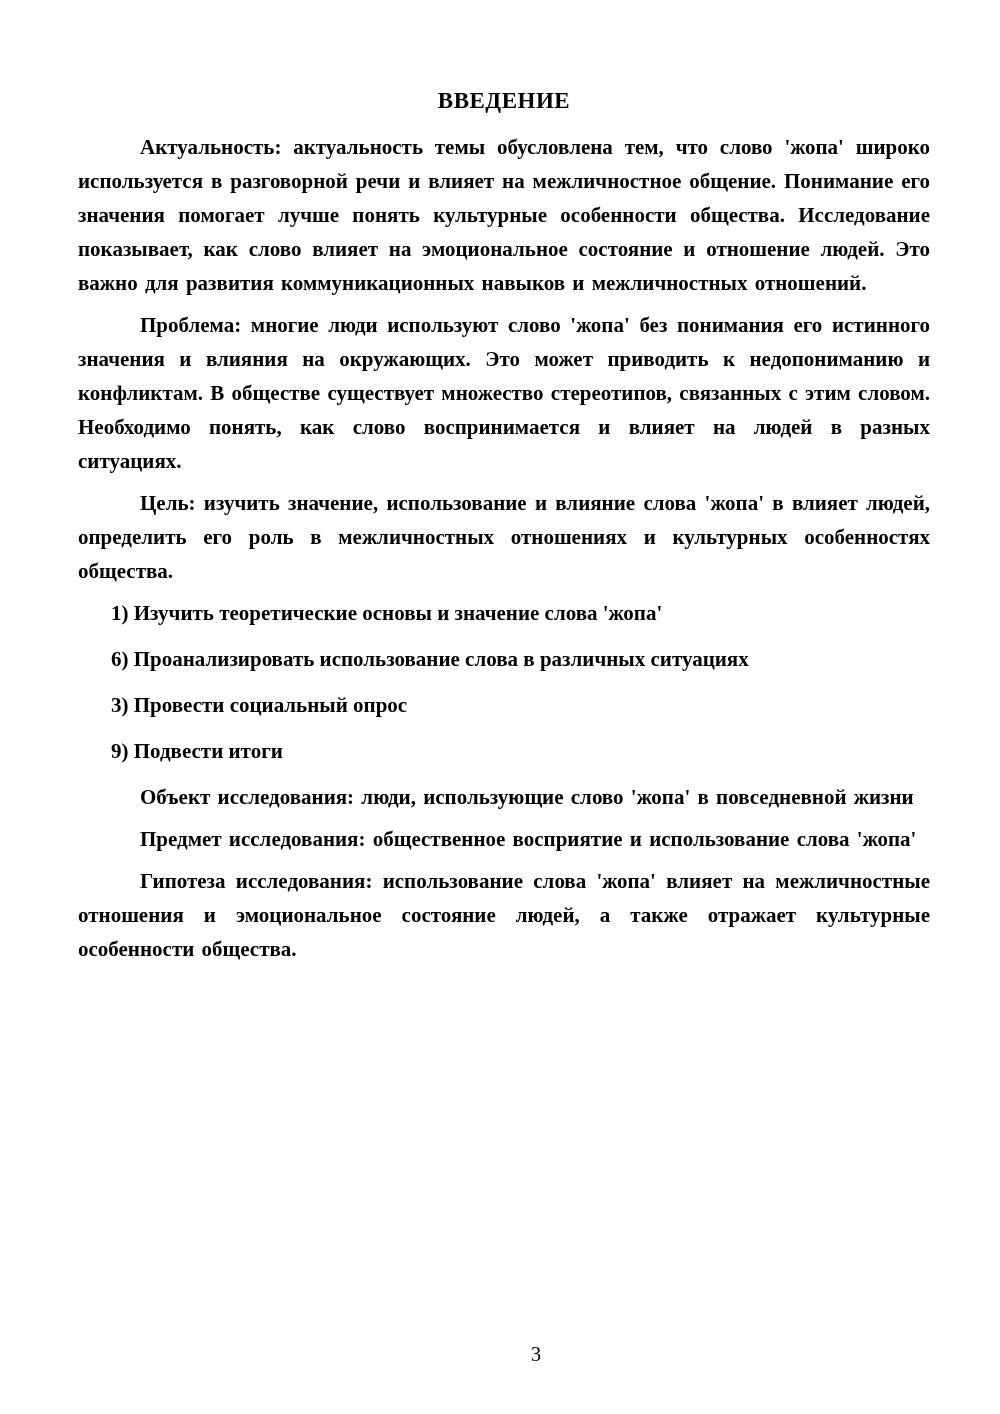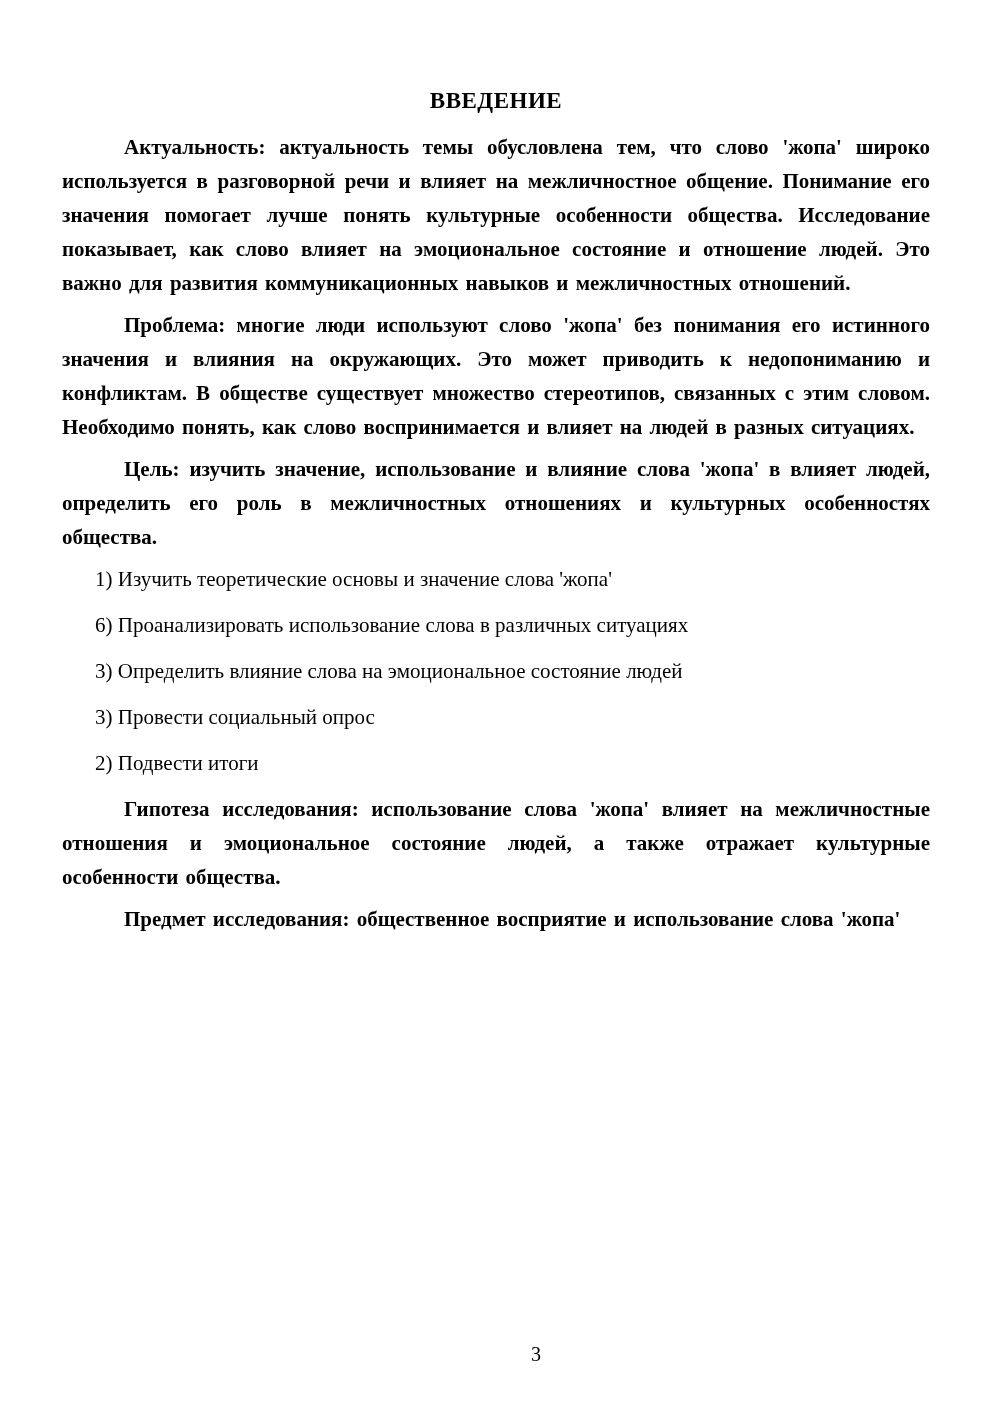--- a/index.html
+++ b/index.html
@@ -15,40 +15,41 @@
     font-family: "Liberation Serif", "DejaVu Serif", serif;
     color: #000000;
     overflow: hidden;
   }
   .page {
     position: absolute;
     top: 0;
     left: 0;
     width: 1000px;
     height: 1414px;
-    padding: 88px 70px 0 62px;
+    padding: 88px 70px 0 78px;
   }
   .doc-title {
     font-size: 23px;
     font-weight: bold;
     text-align: center;
     margin: 0 0 16px 0;
     letter-spacing: 0.5px;
   }
   .para {
     font-size: 21px;
     line-height: 34px;
     text-align: justify;
     text-indent: 62px;
     margin: 0 0 8px 0;
     word-spacing: 2px;
     font-weight: bold;
   }
   .task-list {
     margin: 4px 0 6px 0;
+    font-weight: bold;
   }
   .task {
     font-size: 21px;
     line-height: 34px;
     text-align: left;
     margin: 0 0 12px 0;
     padding-left: 33px;
     text-indent: 0;
   }
   .page-number {
@@ -71,26 +72,26 @@
   <p class="para">Актуальность: актуальность темы обусловлена тем, что слово 'жопа' широко используется в разговорной речи и влияет на межличностное общение. Понимание его значения помогает лучше понять культурные особенности общества. Исследование показывает, как слово влияет на эмоциональное состояние и отношение людей. Это важно для развития коммуникационных навыков и межличностных отношений.</p>
 
   <p class="para">Проблема: многие люди используют слово 'жопа' без понимания его истинного значения и влияния на окружающих. Это может приводить к недопониманию и конфликтам. В обществе существует множество стереотипов, связанных с этим словом. Необходимо понять, как слово воспринимается и влияет на людей в разных ситуациях.</p>
 
   <p class="para">Цель: изучить значение, использование и влияние слова 'жопа' в влияет людей, определить его роль в межличностных отношениях и культурных особенностях общества.</p>
 
 
   <div class="task-list">
     <p class="task">1) Изучить теоретические основы и значение слова 'жопа'</p>
     <p class="task">6) Проанализировать использование слова в различных ситуациях</p>
-    <p class="task">3) Определить влияние слова на эмоциональное состояние людей</p>
     <p class="task">3) Провести социальный опрос</p>
-    <p class="task">2) Подвести итоги</p>
+    <p class="task">9) Подвести итоги</p>
   </div>
 
+  <p class="para">Объект исследования: люди, использующие слово 'жопа' в повседневной жизни</p>
+
+  <p class="para">Предмет исследования: общественное восприятие и использование слова 'жопа'</p>
 
   <p class="para">Гипотеза исследования: использование слова 'жопа' влияет на межличностные отношения и эмоциональное состояние людей, а также отражает культурные особенности общества.</p>
-
-  <p class="para">Предмет исследования: общественное восприятие и использование слова 'жопа'</p>
 
 
   <div class="page-number">3</div>
 
 </div>
 
 </body></html>

